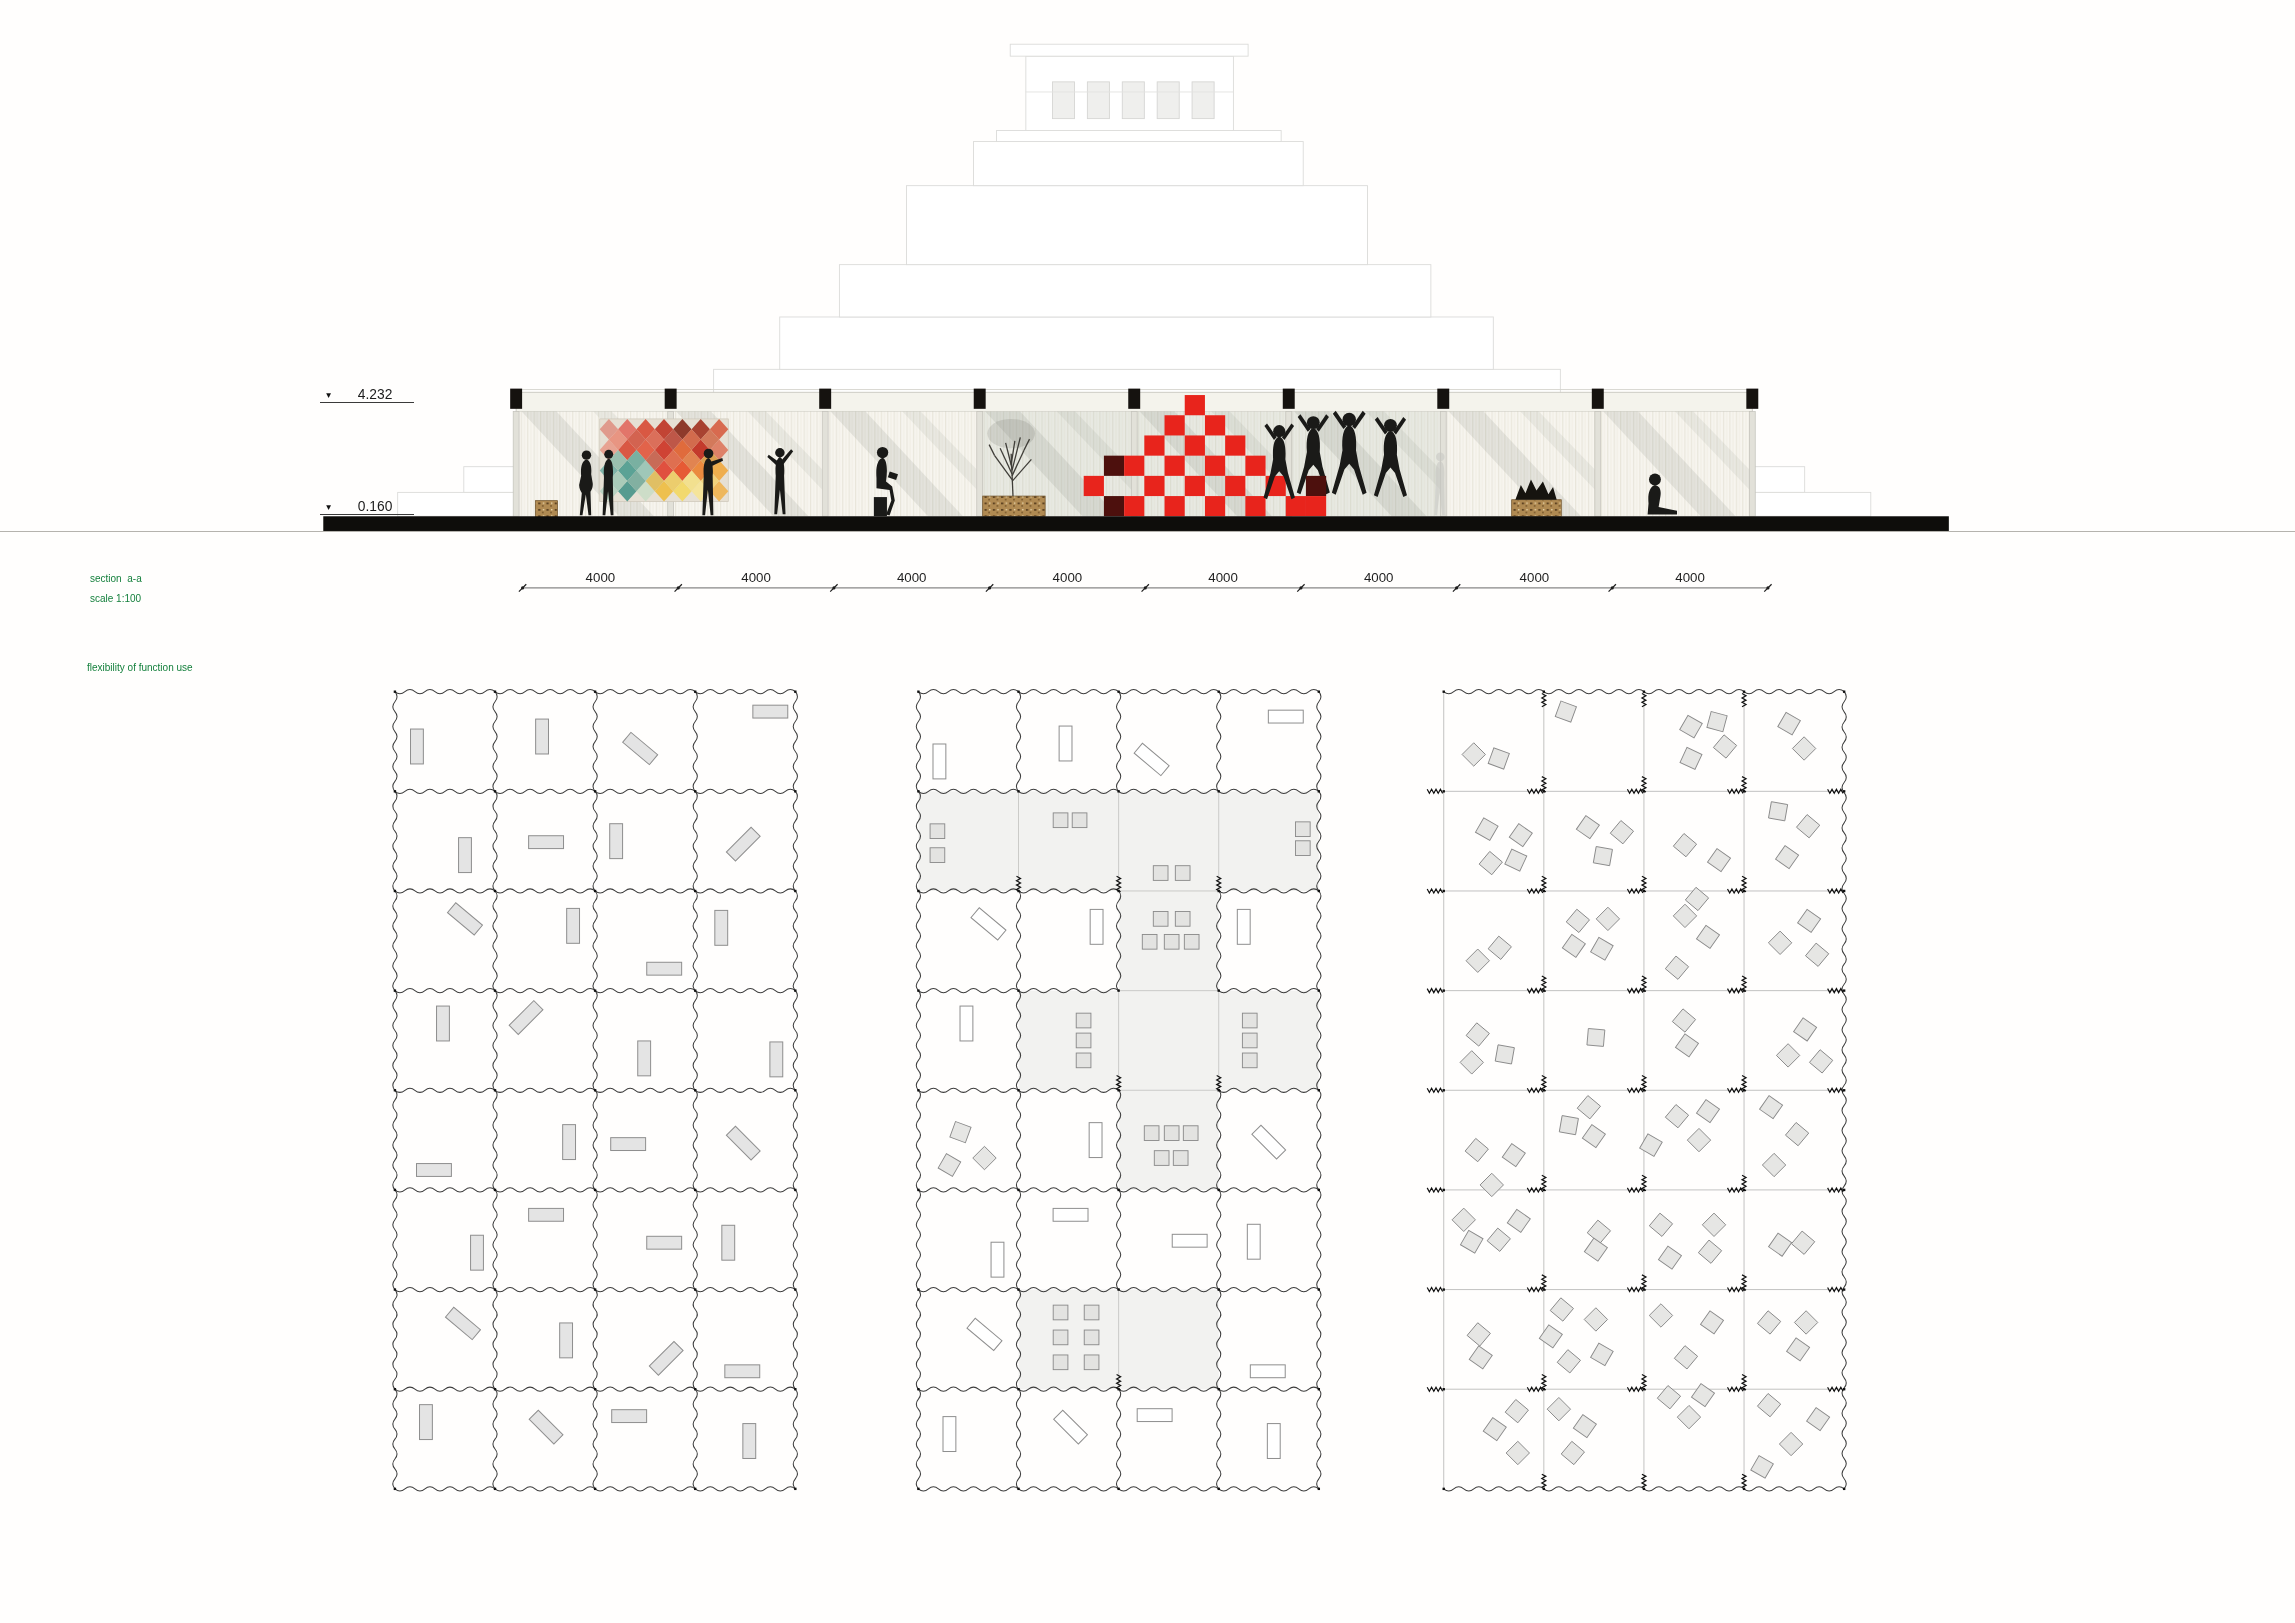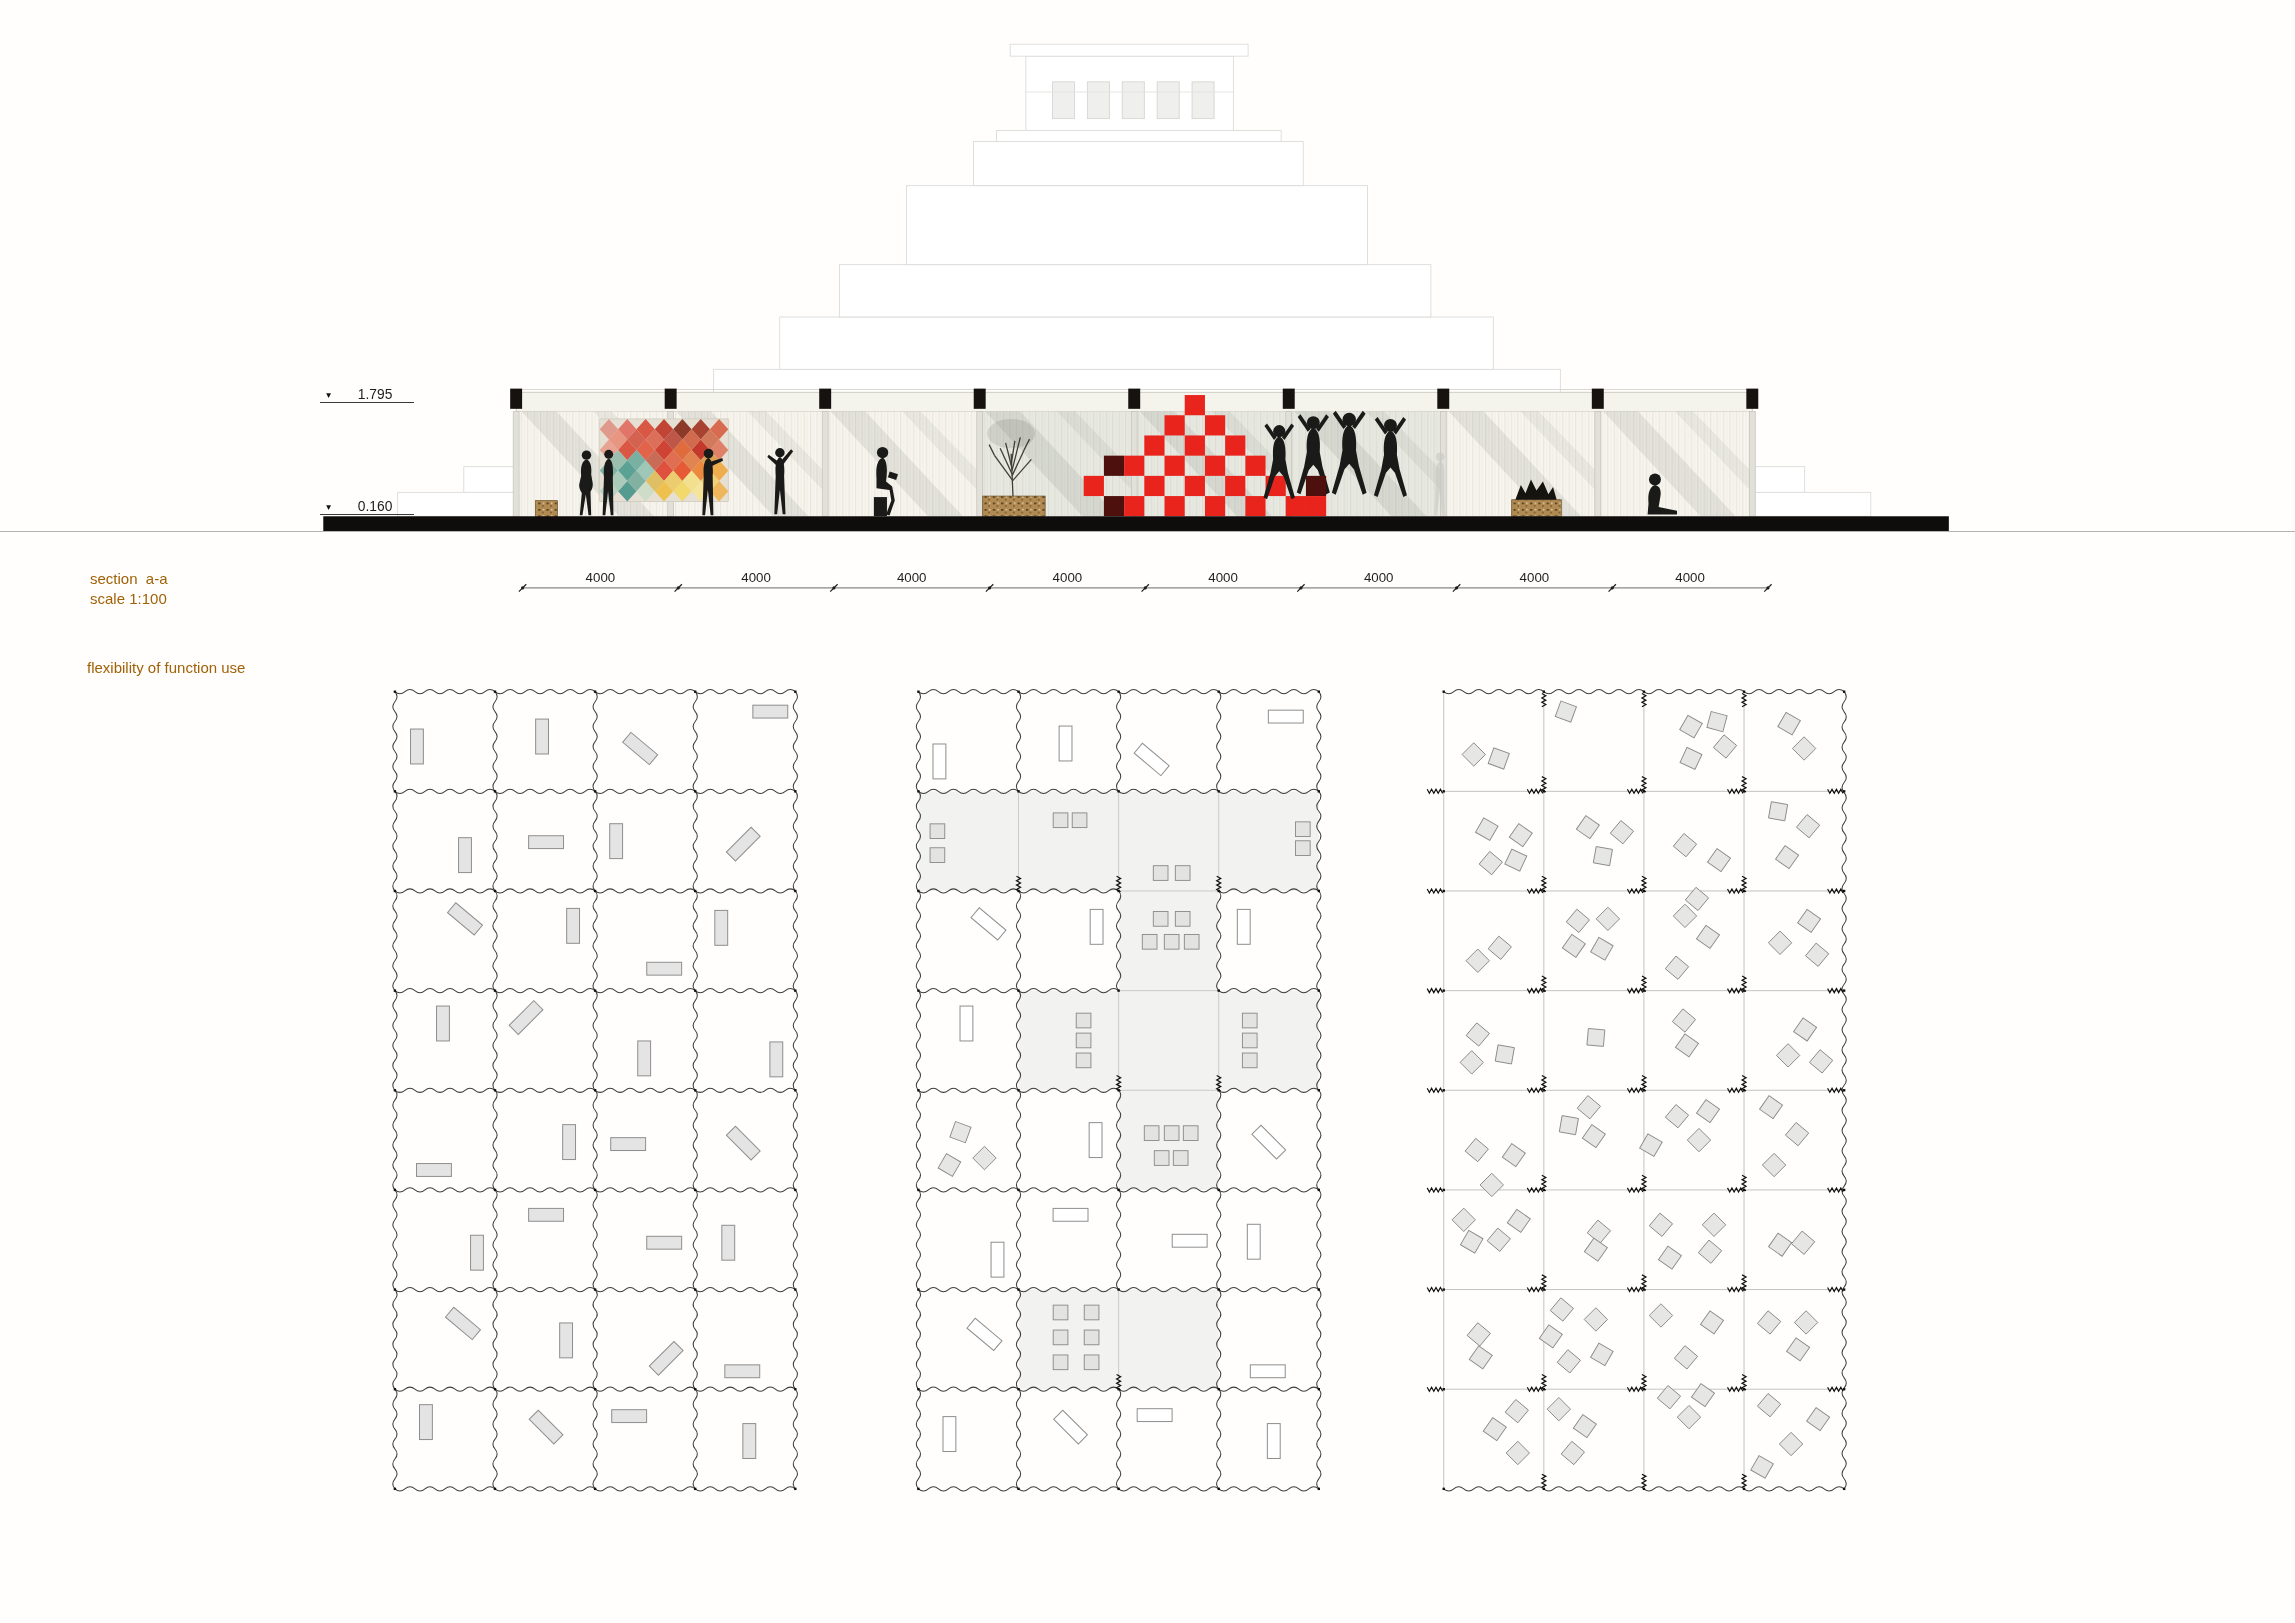--- a/index.html
+++ b/index.html
@@ -1,19 +1,19 @@
 <!DOCTYPE html>
 <html style="font-size:14.7px"><head>
 <meta charset="utf-8">
 <style>
   html,body{margin:0;padding:0;background:#ffffff;}
   .page{position:relative;width:2296px;height:1624px;background:#fffefd;overflow:hidden;
         font-family:"Liberation Sans", sans-serif;}
   svg{position:absolute;left:0;top:0;}
-  .lbl{position:absolute;color:#a16207;font-size:15px;line-height:19px;white-space:pre;}
+  .lbl{position:absolute;color:#15803d;font-size:10px;line-height:19px;white-space:pre;}
   .elev{position:absolute;display:flex;align-items:flex-end;border-bottom:0.9px solid #3a3a3a;
         color:#1c1c1c;font-size:13.8px;height:15.6px;}
   .elev .tri{font-size:8.3px;margin:0 25px 1.8px 4.6px;color:#111;}
   .fig{fill:#1a1a18;}
   .ghost{fill:#c6c6c2;opacity:.55;}
   text.dim{font-family:"Liberation Sans",sans-serif;font-size:14.5px;fill:#1f1f1f;}
 </style>
 </head>
 <body>
 
@@ -862,20 +862,20 @@
         </g>
       </g>
   </svg>
 
   <div class="lbl" style="left:90px;top:569px;">section  a-a</div>
   <div class="lbl" style="left:90px;top:589px;">scale 1:100</div>
   <div class="lbl" style="left:87px;top:658px;">flexibility of function use</div>
 
   <div class="elev" style="left:320px;top:386px;width:94px;">
     <span class="tri">▼</span>
-    <span>1.795</span>
+    <span>4.232</span>
   </div>
   <div class="elev" style="left:320px;top:498px;width:94px;">
     <span class="tri">▼</span>
     <span>0.160</span>
   </div>
 </div>
 
 
 </body></html>

